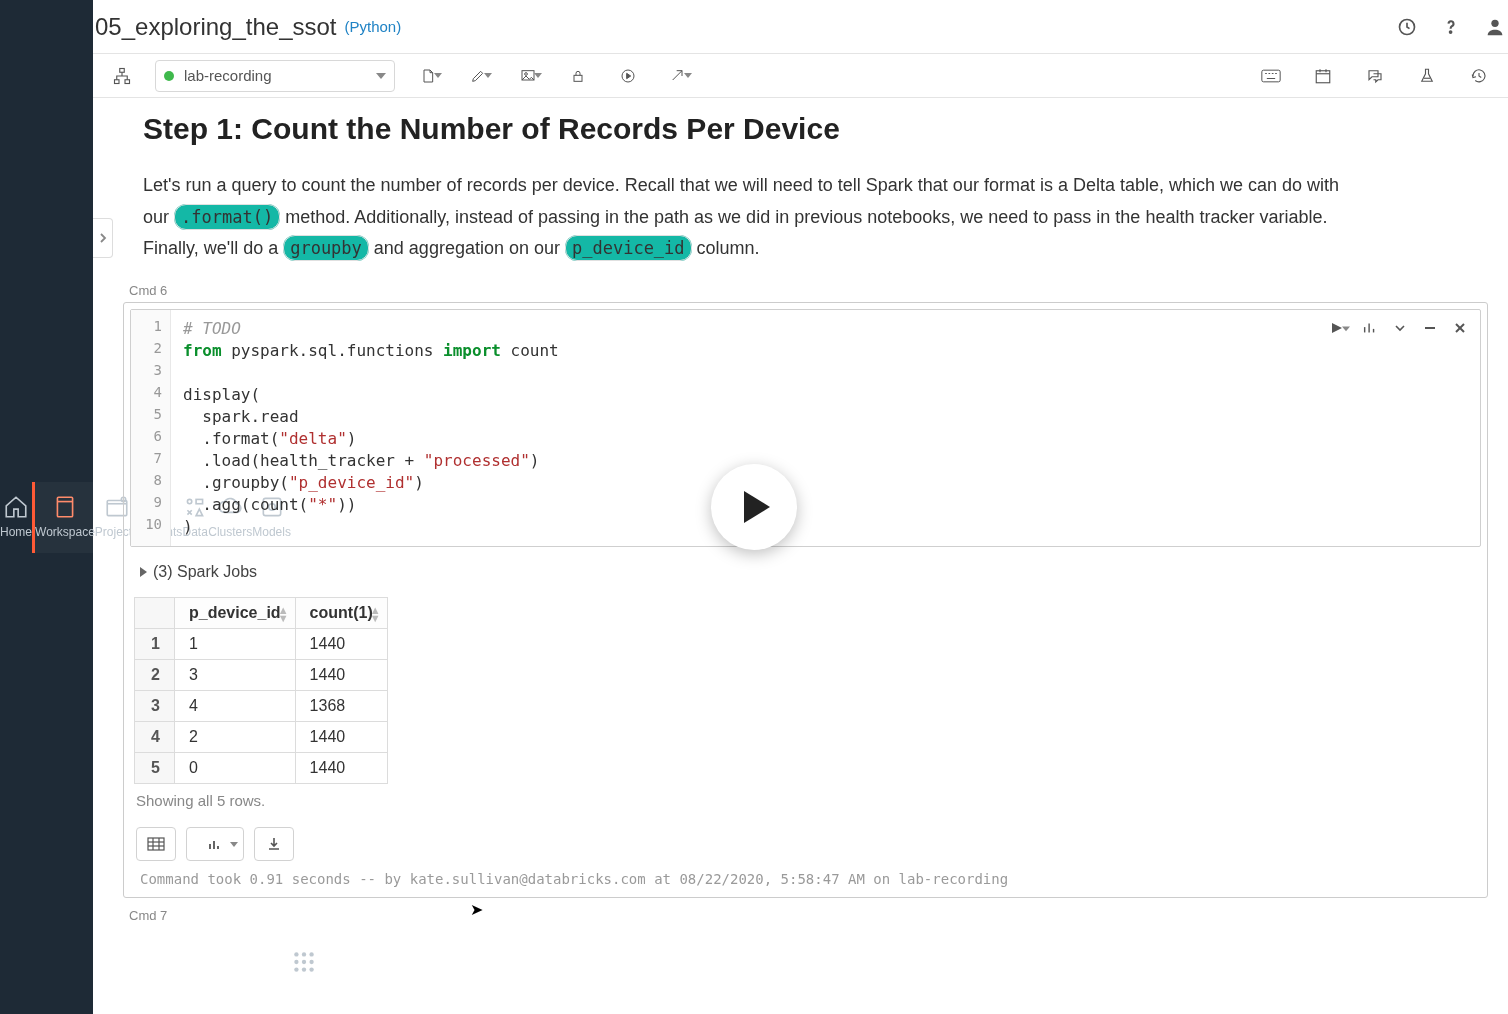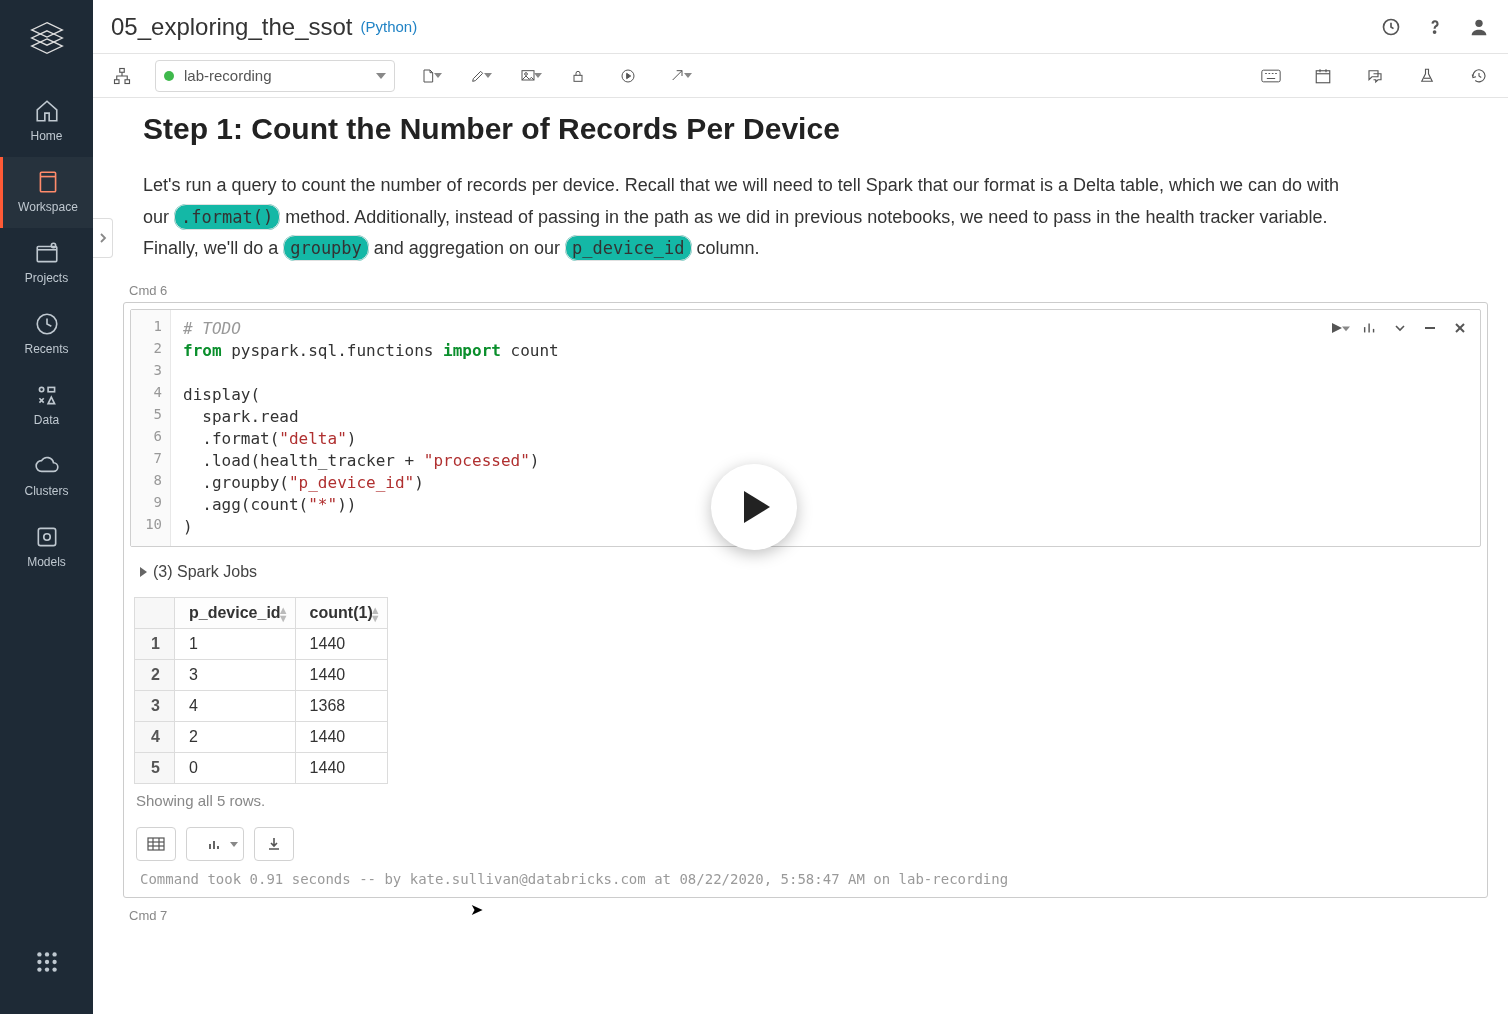--- a/index.html
+++ b/index.html
@@ -1,24 +1,24 @@
 <!DOCTYPE html>
 <html><head>
 <meta charset="utf-8">
 <style>
 * { box-sizing: border-box; margin: 0; padding: 0; }
 body { font-family: -apple-system, BlinkMacSystemFont, "Segoe UI", Helvetica, Arial, sans-serif; background: #fff; color: #333; overflow: hidden; width: 1508px; height: 1014px; position: relative; }
-.sidebar { position: absolute; left: 0; top: 0; width: 93px; height: 1014px; background: #1e2a36; display: flex; flex-direction: column; align-items: center; padding-top: 20px; }
+.sidebar { position: absolute; left: 0; top: 0; width: 93px; height: 1014px; background: #1e2a36; display: flex; flex-direction: row; align-items: center; padding-top: 20px; }
 .logo { width: 36px; height: 36px; margin-bottom: 30px; }
 .nav-item { width: 100%; display: flex; flex-direction: column; align-items: center; justify-content: center; padding: 12px 0 14px 0; cursor: pointer; color: #bfc8d0; font-size: 12px; }
 .nav-item.active { border-left: 3px solid #ff5a36; background: rgba(255,255,255,0.04); }
 .nav-item .icon { width: 26px; height: 26px; margin-bottom: 5px; }
 .nav-item.apps { margin-top: auto; margin-bottom: 20px; }
 .main { position: absolute; left: 93px; top: 0; right: 0; height: 1014px; display: flex; flex-direction: column; }
-.topbar { height: 54px; display: flex; align-items: center; padding: 0 18px; border-bottom: 1px solid #e4e4e4; }
+.topbar { height: 54px; display: flex; align-items: center; padding: 0 2px; border-bottom: 1px solid #e4e4e4; }
 .nb-title { font-size: 24px; font-weight: 400; color: #333; }
 .nb-lang { font-size: 15px; color: #2083c5; margin-left: 8px; }
 .top-right-icons { margin-left: auto; display: flex; gap: 22px; align-items: center; color: #666; }
 .top-right-icons .ti { width: 22px; height: 22px; display: flex; align-items: center; justify-content: center; cursor: pointer; }
 .toolbar { height: 44px; display: flex; align-items: center; padding: 0 12px; border-bottom: 1px solid #e4e4e4; gap: 16px; }
 .cluster-select { display: flex; align-items: center; border: 1px solid #d8d8d8; border-radius: 4px; height: 32px; padding: 0 8px; gap: 10px; font-size: 15px; color: #555; min-width: 240px; cursor: pointer; }
 .green-dot { width: 10px; height: 10px; background: #3fb94c; border-radius: 50%; }
 .caret-down { width: 0; height: 0; border-left: 5px solid transparent; border-right: 5px solid transparent; border-top: 6px solid #888; margin-left: auto; }
 .tb-btn { width: 34px; height: 32px; display: flex; align-items: center; justify-content: center; color: #666; cursor: pointer; position: relative; }
 .tb-btn.withcaret::after { content: ""; position: absolute; right: 3px; top: 13px; width:0;height:0;border-left:4px solid transparent;border-right:4px solid transparent;border-top:5px solid #888; }

